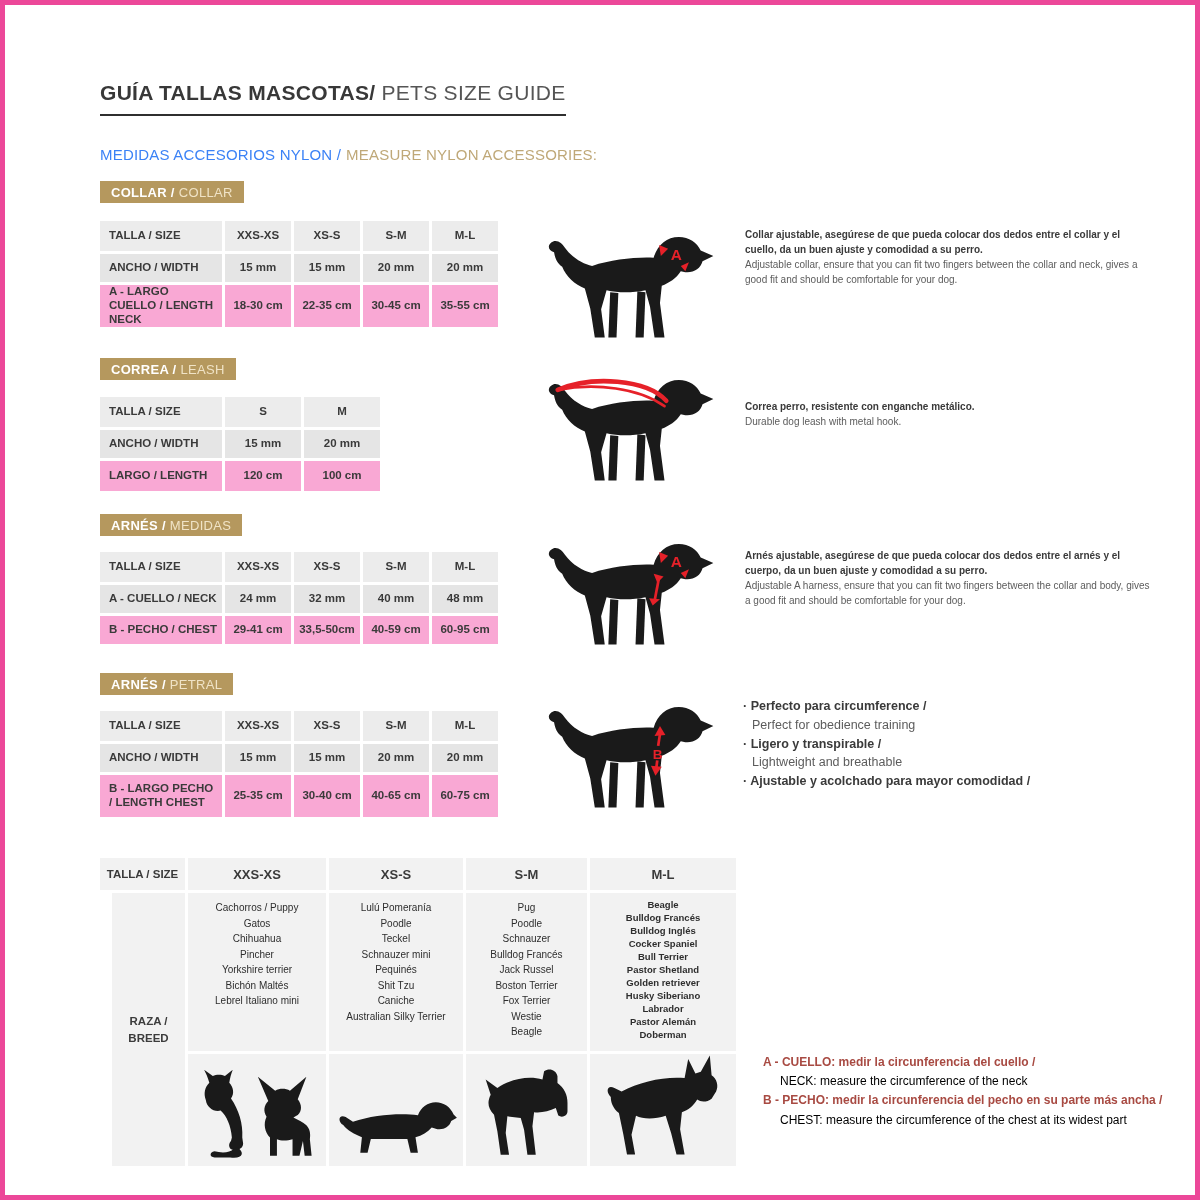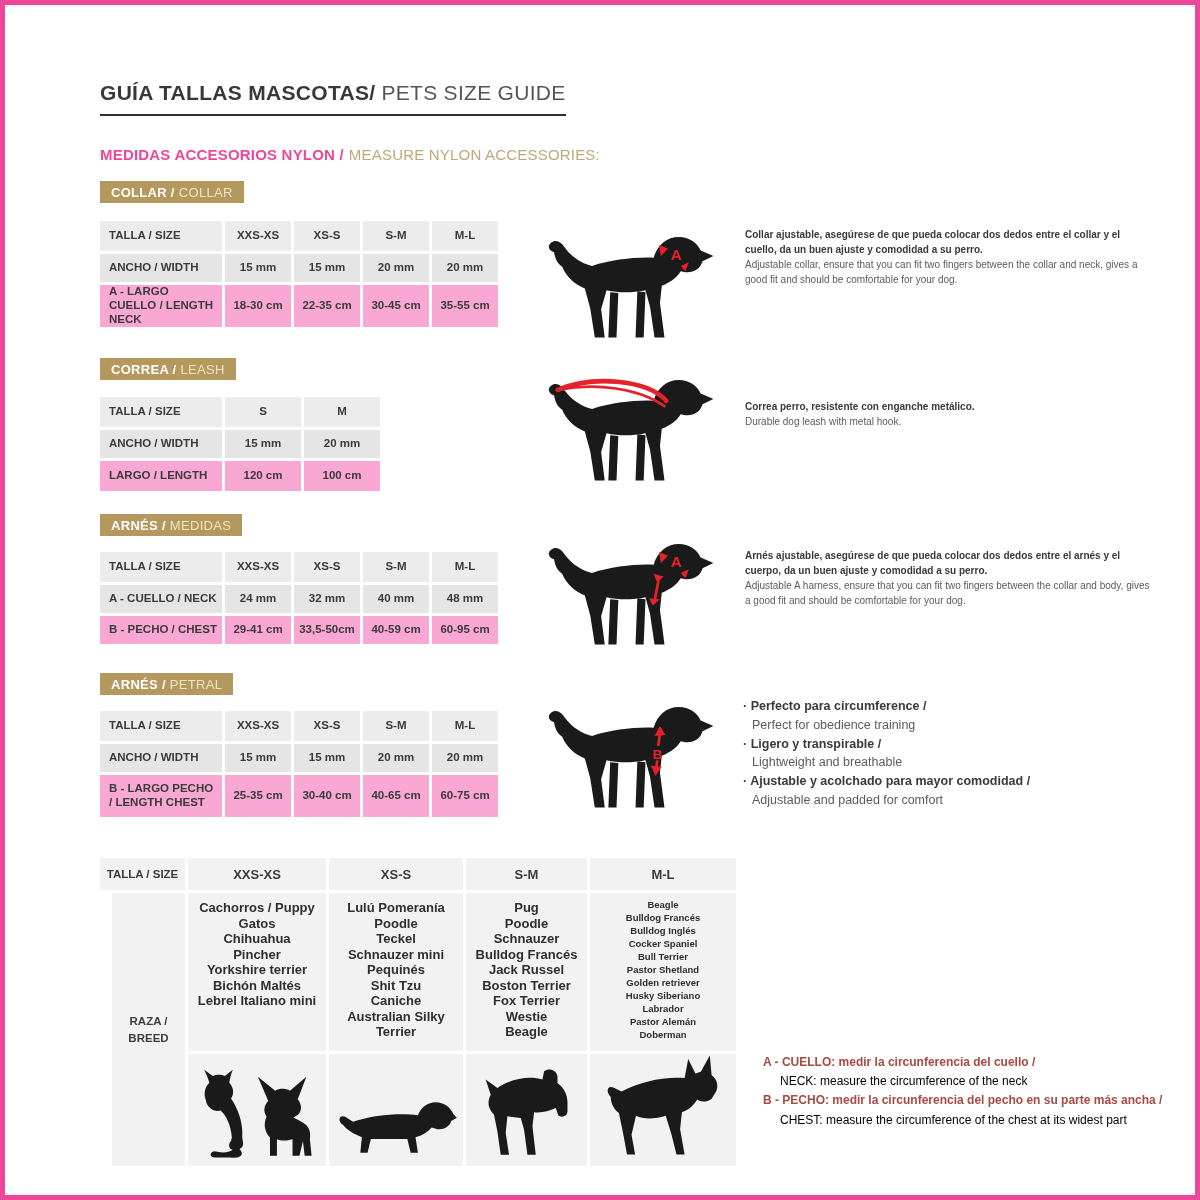--- a/index.html
+++ b/index.html
@@ -5,21 +5,21 @@
   html,body{margin:0;padding:0;background:#fff;}
   .page{position:relative;width:1200px;height:1200px;background:#fff;
         font-family:"Liberation Sans",sans-serif;color:#3c3c3c;overflow:hidden;border:5px solid #ec4899;box-sizing:border-box;}
   .abs{position:absolute;}
 
   
   .title{left:95px;top:76px;font-size:21px;letter-spacing:.3px;border-bottom:2px solid #2f2f2f;padding-bottom:9px;}
   .title .es{font-weight:bold;color:#383838;}
   .title .en{font-weight:normal;color:#555;margin-left:6px;}
   .subtitle{left:95px;top:141px;font-size:15px;letter-spacing:.2px;}
-  .subtitle .es{font-weight:bold;color:#ec4899;}
+  .subtitle .es{font-weight:normal;color:#3b82f6;}
   .subtitle .en{font-weight:normal;color:#bfa878;margin-left:5px;}
 
   .badge{background:#b5985e;color:#fff;padding:4px 11px 3px;font-size:13px;letter-spacing:.3px;}
   .badge .es{font-weight:bold;}
   .badge .en{font-weight:normal;color:#f0e3c6;margin-left:4px;}
 
   
   .sizetable{display:grid;gap:3px;}
   .cols-4{grid-template-columns:122px 66px 66px 66px 66px;grid-template-rows:30px 28px 42px;}
   .cols-2{grid-template-columns:122px 76px 76px;grid-template-rows:30px 28px 30px;}
@@ -40,21 +40,21 @@
   .bullet-es{font-weight:bold;color:#3a3a3a;}
   .bullet-es::before{content:"· ";}
   .bullet-en{color:#5c5c5c;padding-left:9px;}
 
   
   .breeds{display:grid;grid-template-columns:85px 138px 134px 121px 146px;grid-template-rows:32px 158px 112px;gap:3px;}
   .bcell{background:#f2f2f2;}
   .bhead{display:flex;align-items:center;justify-content:center;font-weight:bold;font-size:13px;color:#3a3a3a;}
   .bhead-lbl{font-size:11.5px;}
   .raza{display:flex;align-items:center;justify-content:center;font-weight:bold;font-size:11.5px;text-align:center;line-height:1.4;}
-  .blist{padding-top:7px;text-align:center;font-size:13px;font-weight:700;line-height:15.5px;white-space:pre-line;color:#2e2e2e;}
+  .blist{padding-top:7px;text-align:center;font-size:10px;font-weight:400;line-height:15.5px;white-space:pre-line;color:#2e2e2e;}
   .blist.compact{font-size:9.5px;line-height:13px;font-weight:700;padding-top:5px;}
   .bicon{display:flex;align-items:flex-end;justify-content:center;padding-bottom:6px;}
 
   
   .fnotes{width:440px;font-size:12px;line-height:1.6;}
   .fn-b{font-weight:bold;color:#a84a42;}
   .fn-r{font-weight:normal;color:#000000;padding-left:17px;}
 
   .dogfig{position:absolute;width:172px;height:118px;}
   .redtxt{fill:#e62129;font-weight:bold;font-family:"Liberation Sans",sans-serif;}
@@ -210,21 +210,20 @@
       <line x1="124" y1="72" x2="123" y2="80" stroke="#e62129" stroke-width="3"></line>
       <polygon points="117,78 129,79 122,89" fill="#e62129"></polygon>
     </g>
   </svg>
   <div class="abs bullets" style="left:738px;top:692px;">
       <div class="bullet-es">Perfecto para circumference /</div>
       <div class="bullet-en">Perfect for obedience training</div>
       <div class="bullet-es">Ligero y transpirable /</div>
       <div class="bullet-en">Lightweight and breathable</div>
       <div class="bullet-es">Ajustable y acolchado para mayor comodidad /</div>
-      <div class="bullet-en">Adjustable and padded for comfort</div>
     </div>
 
   <div class="abs breeds" style="left:95px;top:853px;">
       <div class="bcell bhead bhead-lbl">TALLA /  SIZE</div>
       <div class="bcell bhead">XXS-XS</div>
       <div class="bcell bhead">XS-S</div>
       <div class="bcell bhead">S-M</div>
       <div class="bcell bhead">M-L</div>
       <div class="bcell raza" style="grid-row: 2 / 4; margin-left: 12px;">RAZA / BREED</div>
       <div class="bcell blist">Cachorros / Puppy

